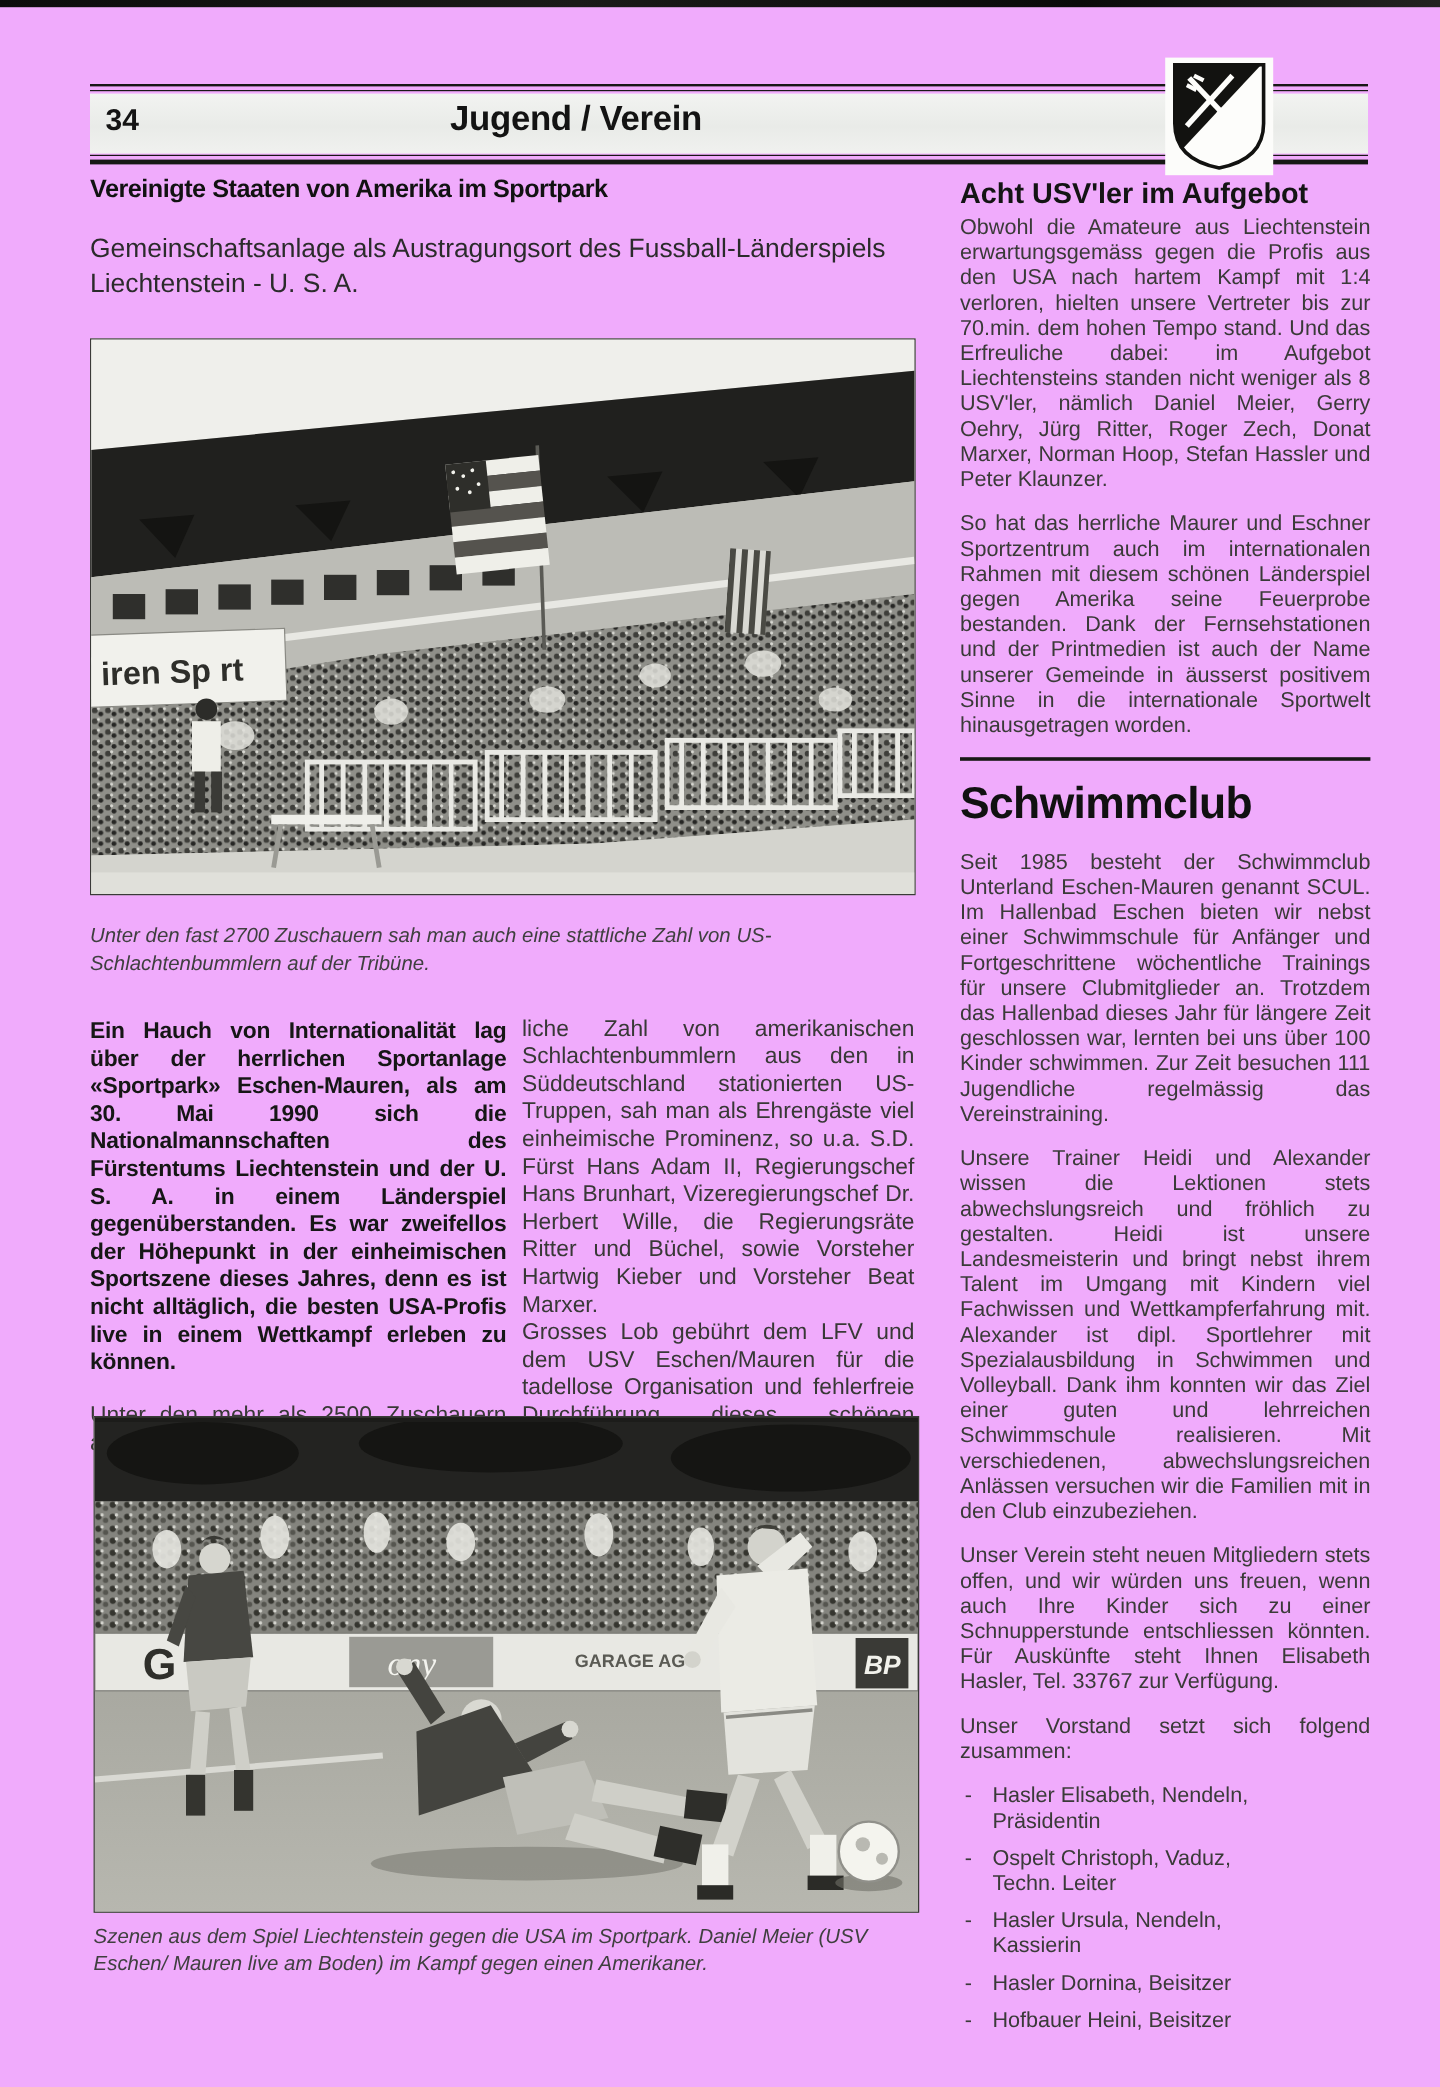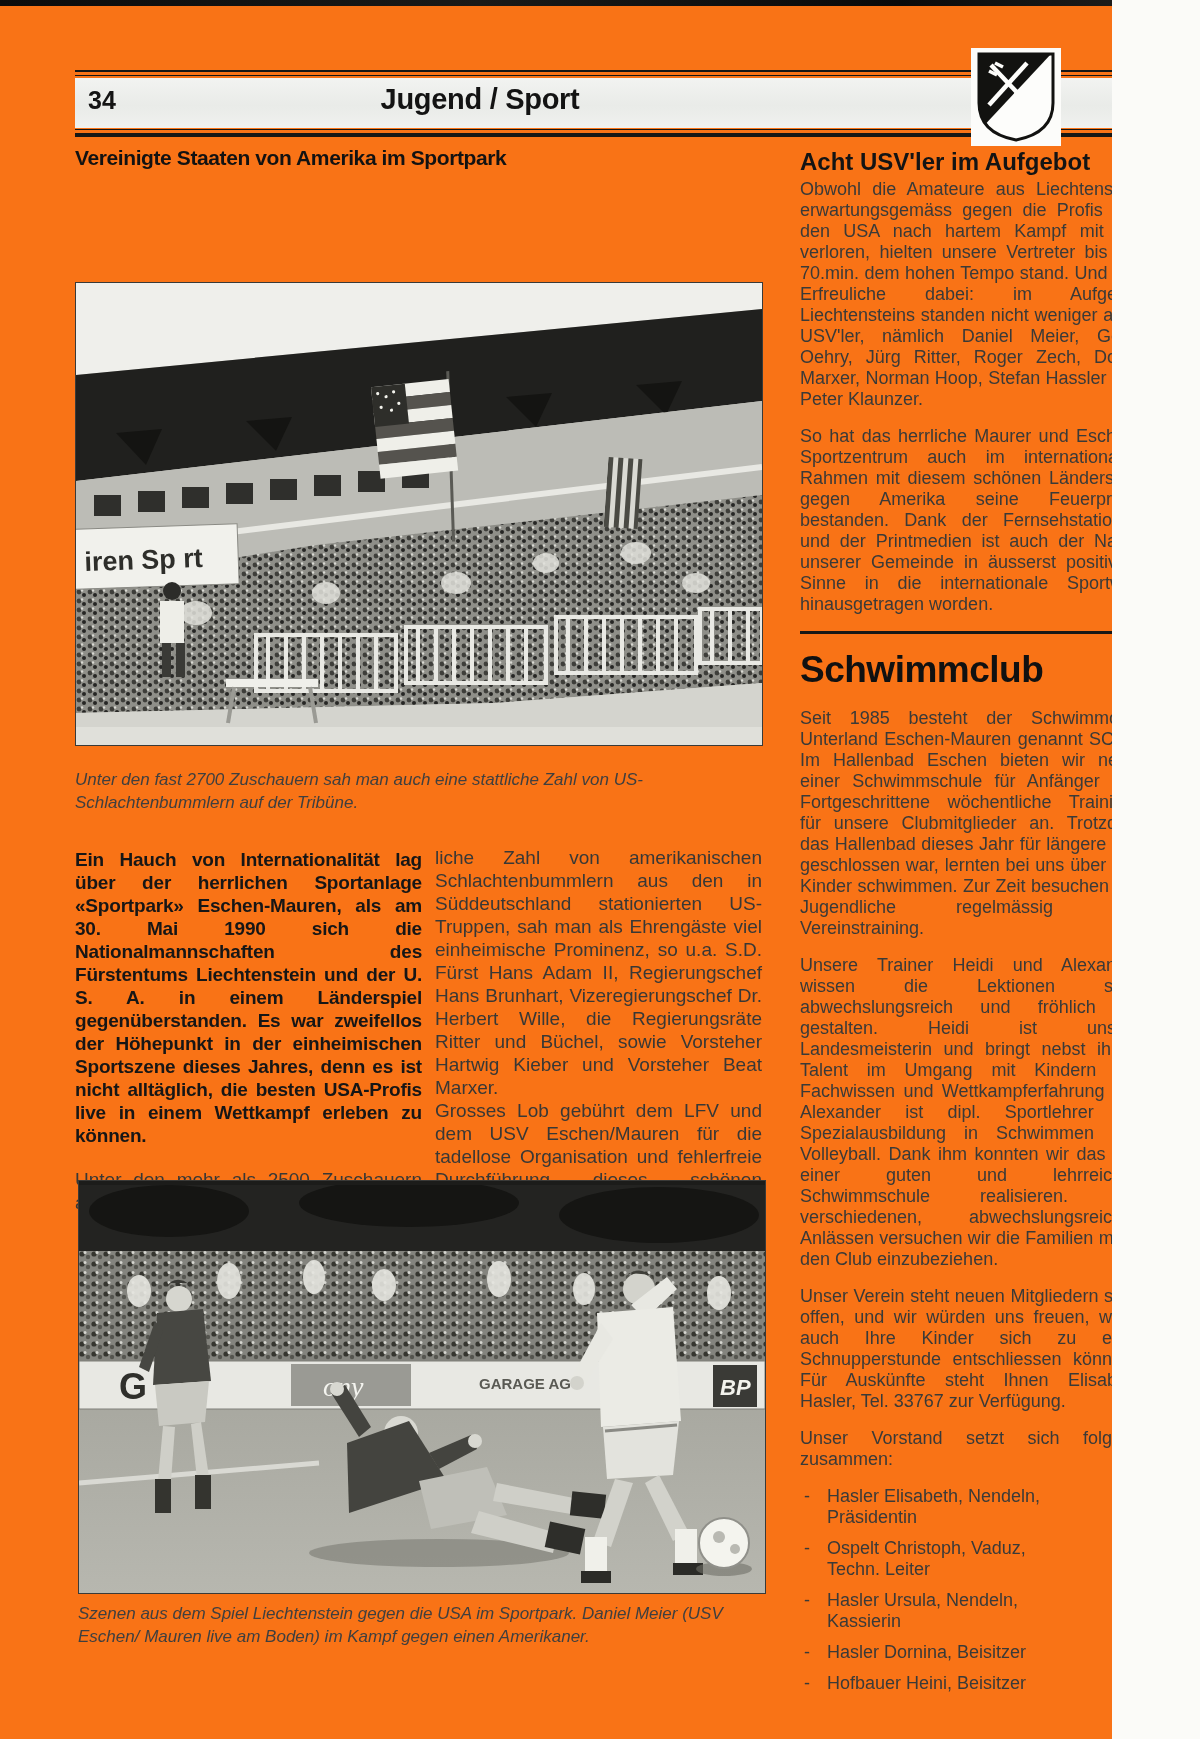--- a/index.html
+++ b/index.html
@@ -1,16 +1,16 @@
 <!DOCTYPE html>
 <html><head>
 <meta charset="utf-8">
 <style>
   html,body{margin:0;padding:0;background:#fbfbf8;}
-  .page{position:relative;width:1112px;height:1739px;background:#f97316;overflow:hidden;
+  .page{position:relative;width:1200px;height:1739px;background:#f0abfc;overflow:hidden;
         font-family:"Liberation Sans","DejaVu Sans",sans-serif;color:#2e2e2e;}
   .abs{position:absolute;}
   .scan-edge{left:0;top:0;width:1200px;height:6px;
              background:linear-gradient(90deg,#0c0c0c 0%,#1a1a18 40%,#0a0a0a 75%,#232321 100%);}
   
   .band-bg{left:75px;top:78px;width:1065px;height:50px;
            background:linear-gradient(180deg,#f2f3f1 0%,#e9ebe8 55%,#f0f1ef 100%);}
   .hline{left:75px;width:1065px;background:#171715;}
   .l1{top:70px;height:2px;} .l2{top:75px;height:1px;}
   .l3{top:129px;height:1px;} .l4{top:133px;height:4px;}
@@ -53,21 +53,21 @@
 <div class="page">
 
   <div class="abs scan-edge"></div>
 
   <div class="abs band-bg"></div>
   <div class="abs hline l1"></div>
   <div class="abs hline l2"></div>
   <div class="abs hline l3"></div>
   <div class="abs hline l4"></div>
   <div class="abs pagenum">34</div>
-  <div class="abs section-title">Jugend / Sport</div>
+  <div class="abs section-title">Jugend / Verein</div>
 
   <div class="abs shield-wrap">
     <svg width="82" height="92" viewBox="0 0 82 92">
       <defs>
           <clipPath id="shieldClip">
             <path d="M4,3 H78 V52 Q78,82 41,89 Q4,82 4,52 Z"></path>
           </clipPath>
         </defs>
       <path d="M4,3 H78 V52 Q78,82 41,89 Q4,82 4,52 Z" fill="#fdfdfb" stroke="#121210" stroke-width="3"></path>
       <polygon points="4,3 76,3 4,80" fill="#121210" clip-path="url(#shieldClip)"></polygon>
@@ -75,20 +75,21 @@
         <line x1="16" y1="14" x2="52" y2="52"></line>
         <line x1="52" y1="12" x2="14" y2="54"></line>
         <circle cx="46" cy="46" r="6" stroke-width="3.5"></circle>
         <line x1="20" y1="12" x2="28" y2="16" stroke-width="3.5"></line>
         <line x1="14" y1="20" x2="22" y2="24" stroke-width="3.5"></line>
       </g>
     </svg>
   </div>
 
   <div class="abs headline">Vereinigte Staaten von Amerika im Sportpark</div>
+  <div class="abs subtitle">Gemeinschaftsanlage als Austragungsort des Fussball-Länderspiels Liechtenstein - U. S. A.</div>
 
   <div class="abs photo photo1">
     <svg width="686" height="462" viewBox="0 0 686 462">
       <defs>
         <pattern id="crowd1" width="11" height="9" patternUnits="userSpaceOnUse">
           <rect width="11" height="9" fill="#8f8f89"></rect>
           <circle cx="3" cy="3" r="2.4" fill="#3e3e3a"></circle>
           <circle cx="8" cy="6" r="2" fill="#262624"></circle>
           <circle cx="6" cy="1.5" r="1.3" fill="#d8d8d2"></circle>
         </pattern>

